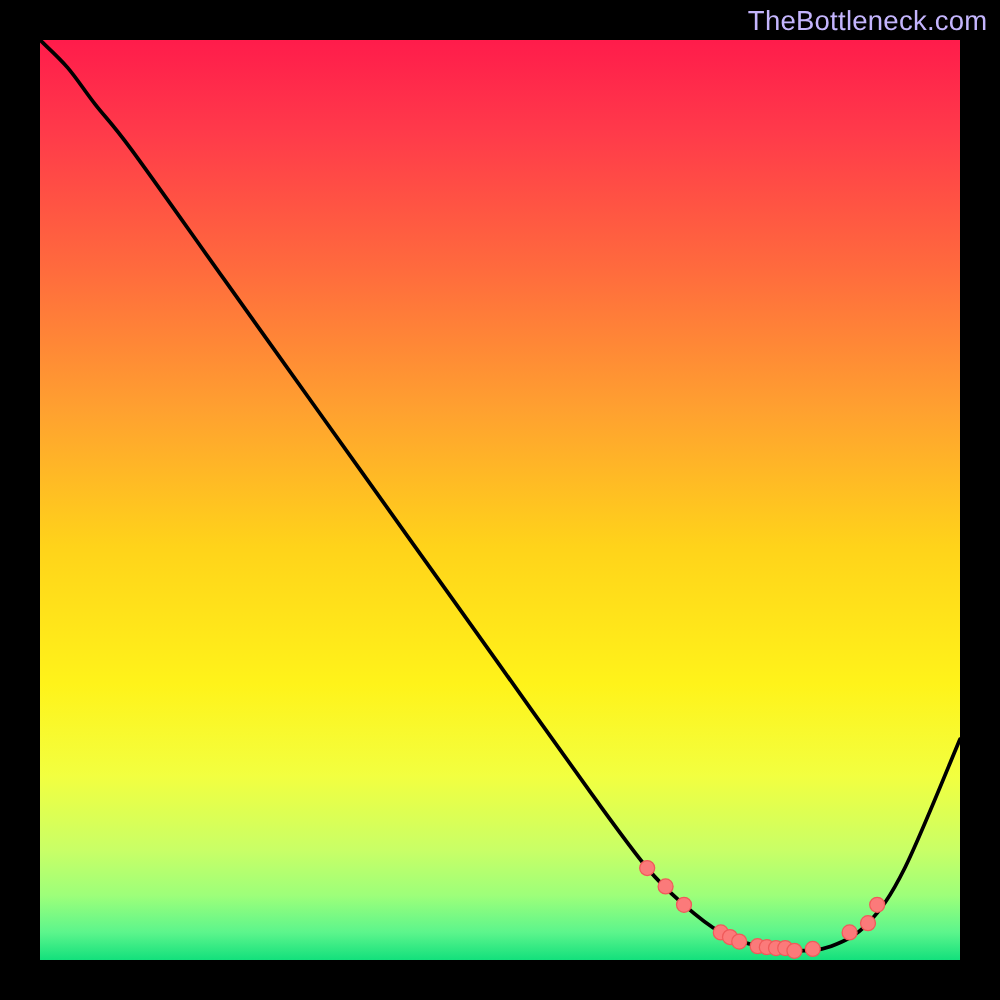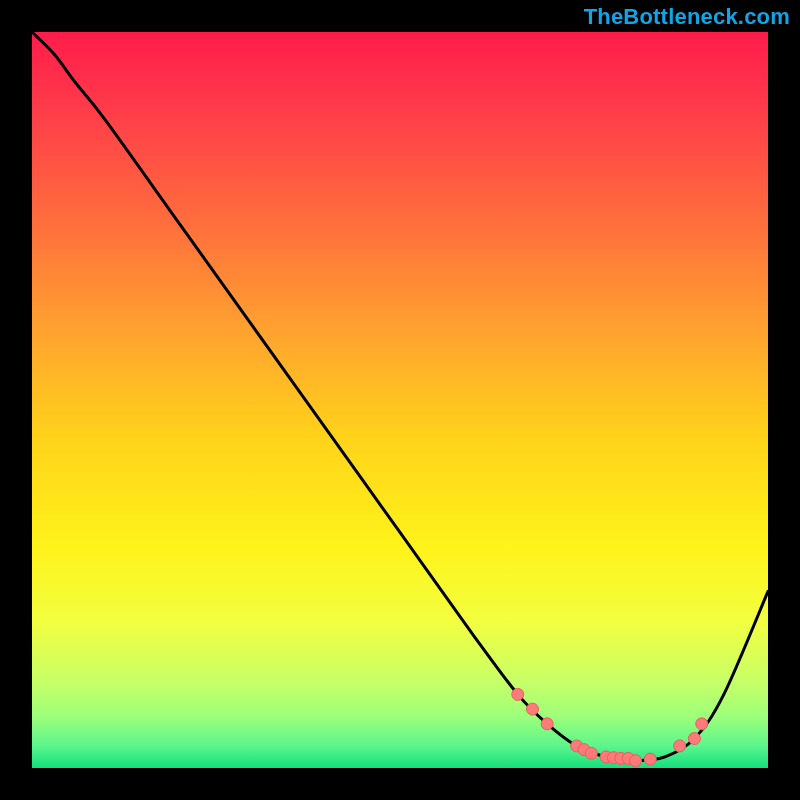--- a/index.html
+++ b/index.html
@@ -9,22 +9,22 @@
     width: 800px;
     height: 800px;
     background: #000;
   }
   .watermark {
     position: absolute;
     top: 4px;
     right: 10px;
     font-family: Arial, Helvetica, sans-serif;
     font-size: 22px;
-    font-weight: bold;
-    color: #0ea5e9;
+    font-weight: normal;
+    color: #c4b5fd;
     letter-spacing: 0.2px;
     z-index: 5;
   }
   .plot {
     position: absolute;
     left: 32px;
     top: 32px;
     width: 736px;
     height: 736px;
   }

